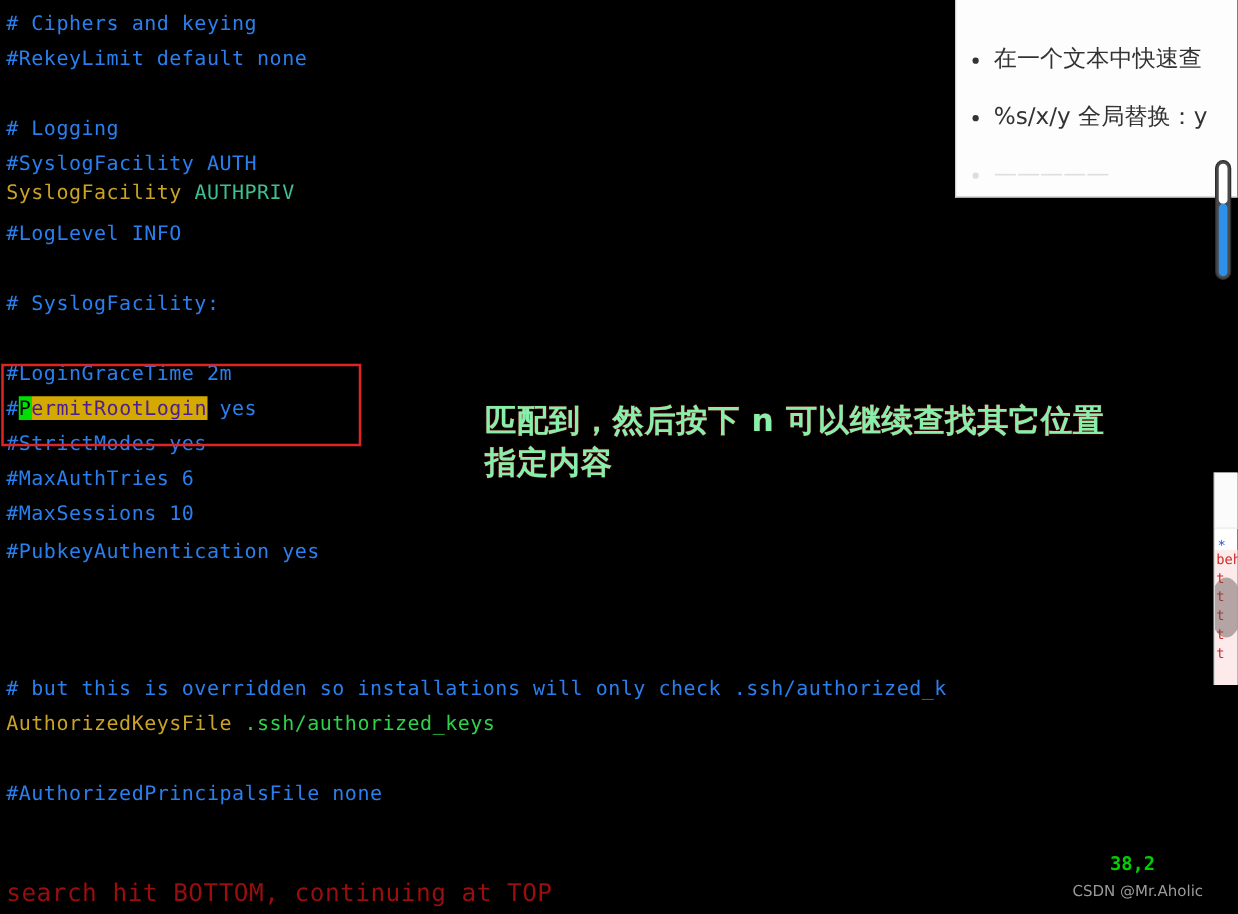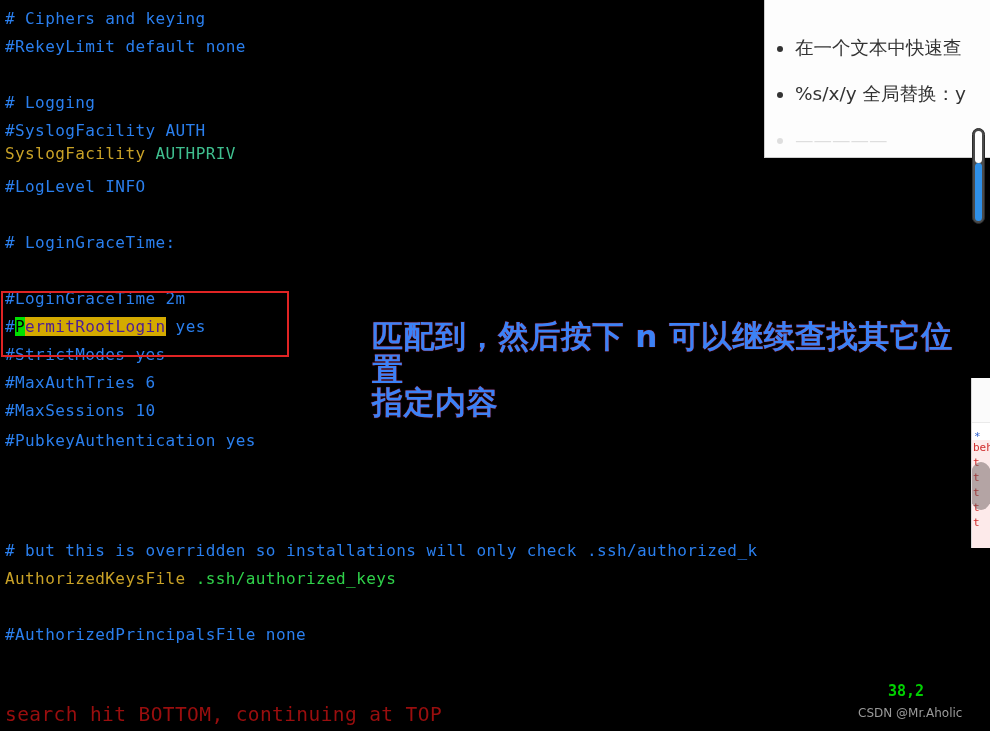--- a/index.html
+++ b/index.html
@@ -61,27 +61,27 @@
     width: 288px;
     height: 66px;
     border: 2px solid #e02424;
     box-sizing: border-box;
     pointer-events: none;
   }
 
   
   #annotation {
     position: absolute;
-    left: 372px;
+    left: 388px;
     top: 320px;
     width: 600px;
-    color: #3b82f6;
+    color: #86efac;
     font-family: "DejaVu Sans", "Liberation Sans", sans-serif;
     font-weight: bold;
-    font-size: 31px;
+    font-size: 25px;
     line-height: 33px;
     letter-spacing: 0.5px;
     text-shadow: 0 0 1px #ee1111;
   }
 
   
   #popup {
     position: absolute;
     left: 764px;
     top: 0px;
@@ -223,21 +223,21 @@
 <div id="terminal">
 
   <div class="term-line" style="top:5px"># Ciphers and keying</div>
   <div class="term-line" style="top:33px">#RekeyLimit default none</div>
   <div class="term-line" style="top:89px"># Logging</div>
   <div class="term-line" style="top:117px">#SyslogFacility AUTH</div>
 
   <div class="term-line" style="top:140px"><span class="c-keyword">SyslogFacility</span><span class="c-string"> AUTHPRIV</span></div>
 
   <div class="term-line" style="top:173px">#LogLevel INFO</div>
-  <div class="term-line" style="top:229px"># LoginGraceTime:</div>
+  <div class="term-line" style="top:229px"># SyslogFacility:</div>
   <div class="term-line" style="top:285px">#LoginGraceTime 2m</div>
 
   <div class="term-line" style="top:313px"><span class="c-comment">#</span><span class="hl-cursor">P</span><span class="hl-match">ermitRootLogin</span><span class="c-comment"> yes</span></div>
 
   <div class="term-line" style="top:341px">#StrictModes yes</div>
   <div class="term-line" style="top:369px">#MaxAuthTries 6</div>
   <div class="term-line" style="top:397px">#MaxSessions 10</div>
   <div class="term-line" style="top:427px">#PubkeyAuthentication yes</div>
   <div class="term-line" style="top:537px"># but this is overridden so installations will only check .ssh/authorized_k</div>
 

